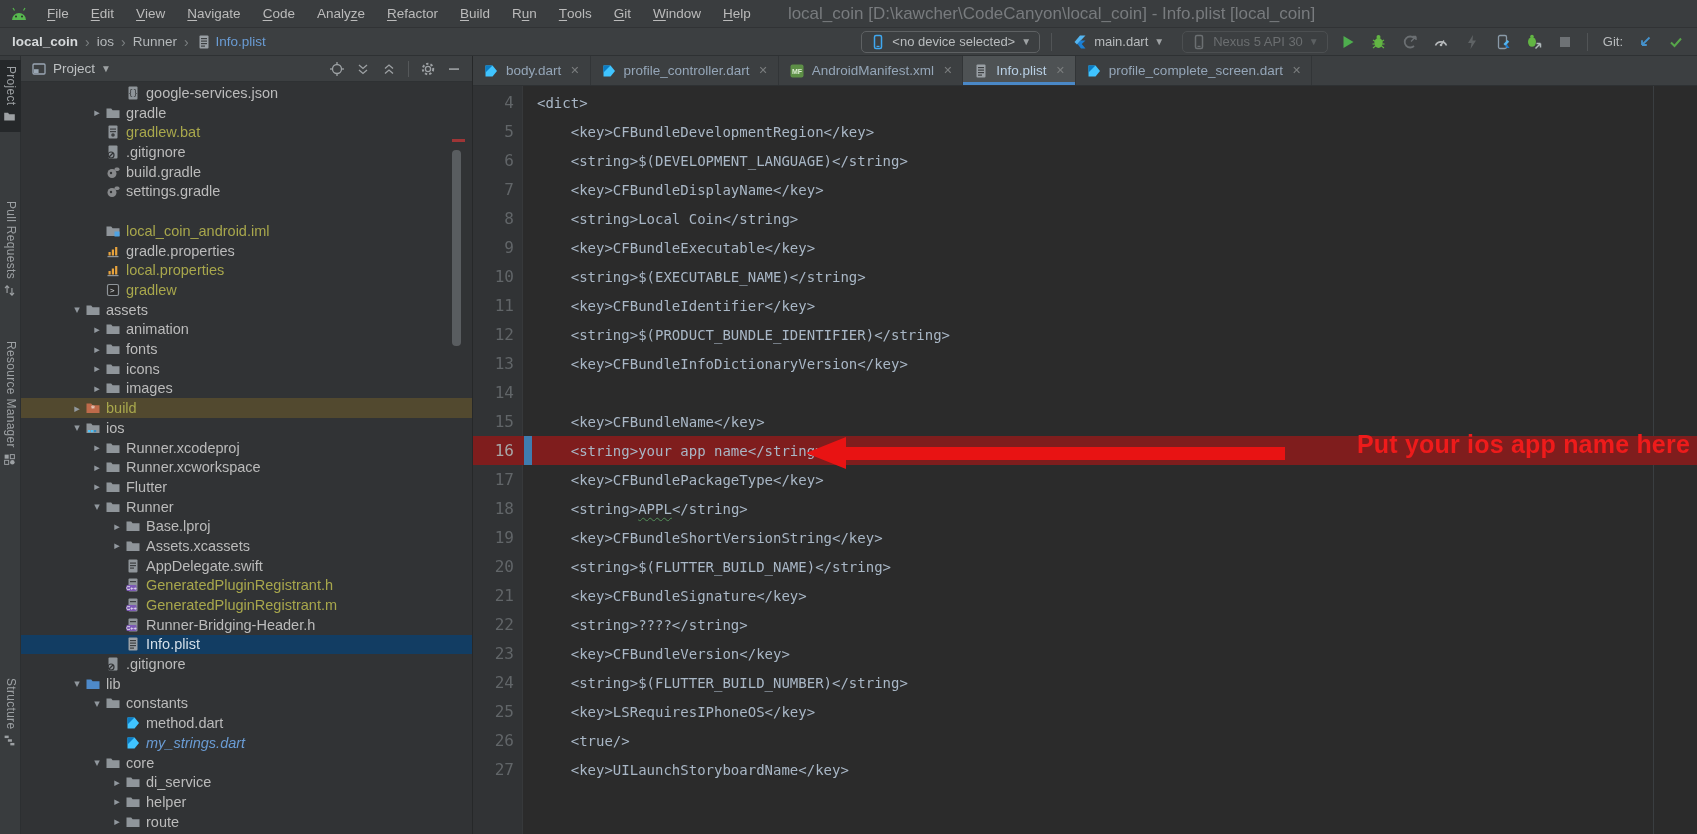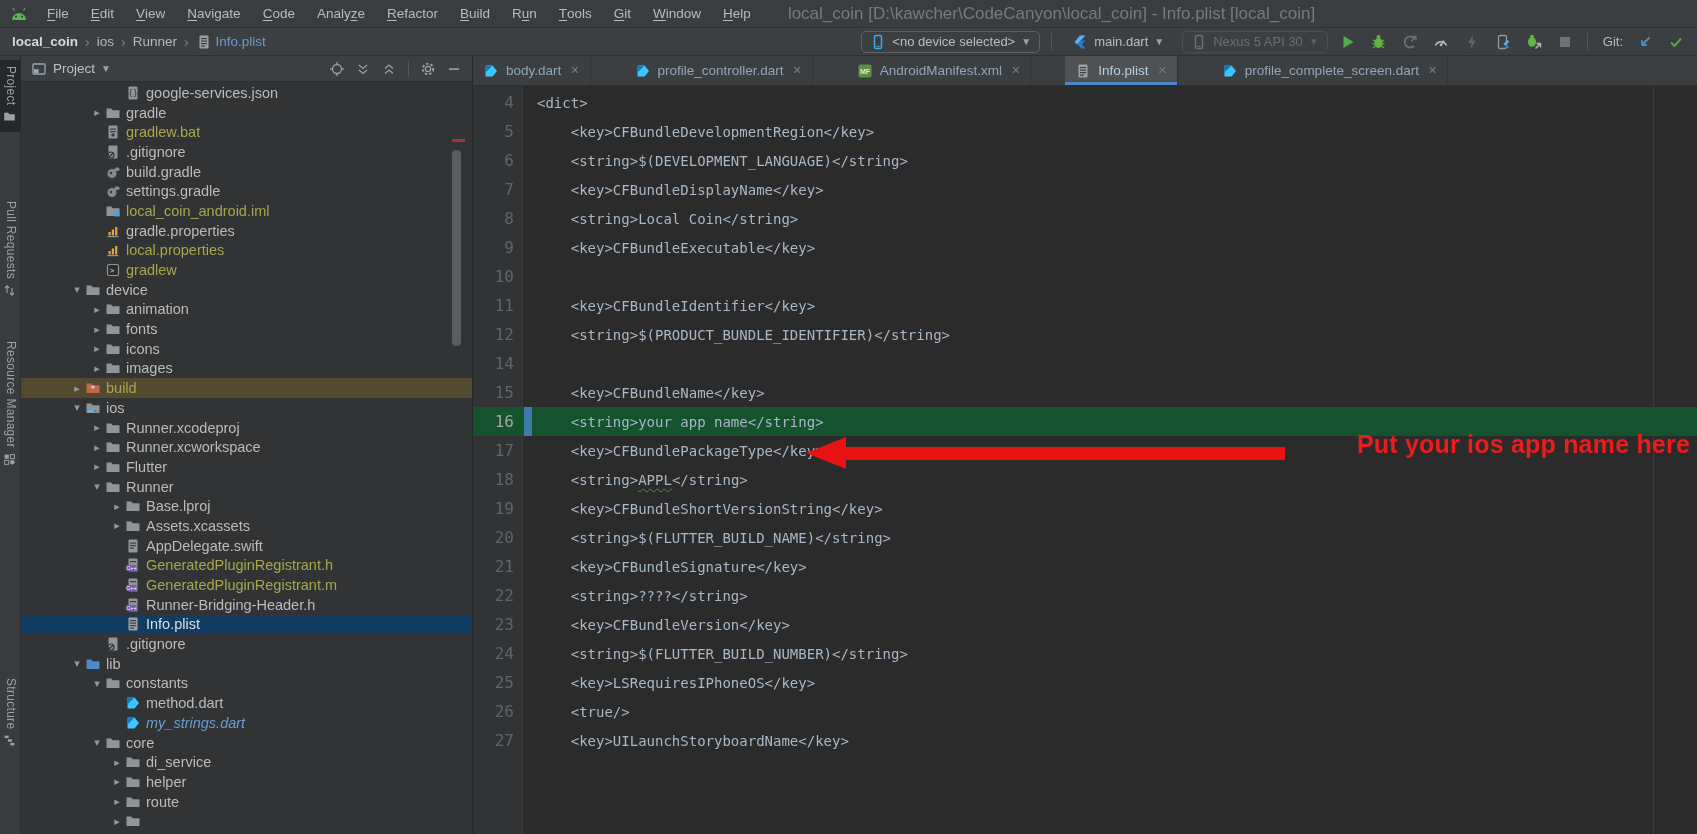--- a/index.html
+++ b/index.html
@@ -64,33 +64,33 @@
   .tree-row.mod .tlabel{color:var(--modified);text-align:right;}
   .tree-row.bluefile .tlabel{color:var(--blue-file);font-style:italic;}
   .tree-row.selected{background:var(--selection);}
   .tree-row.selected .tlabel{color:#d5dfe9;}
   .tree-row.buildrow{background:var(--buildrow);}
   .tree-scrollthumb{position:absolute;left:431px;top:94px;width:9px;height:196px;background:rgba(140,145,148,.45);border-radius:4px;}
   .tree-redmark{position:absolute;left:431px;top:83px;width:13px;height:3px;background:#9e3536;}
 
   
   .editor-col{position:relative;flex:1;height:100%;display:flex;flex-direction:column;min-width:0;}
-  .tabbar{height:30px;background:var(--bar-bg);border-bottom:1px solid #2e3133;display:flex;align-items:stretch;flex:none;gap:34px;}
+  .tabbar{height:30px;background:var(--bar-bg);border-bottom:1px solid #2e3133;display:flex;align-items:stretch;flex:none;}
   .tab{display:flex;align-items:center;gap:7px;padding:0 10px;font-size:13.5px;color:#95a6b8;
     border-right:1px solid #323537;position:relative;cursor:default;}
   .tab .tclose{color:#7a7d7e;font-size:11px;margin-left:2px;}
   .tab.active{background:#4e5254;color:#b8cfe4;}
   .tab.active::after{content:"";position:absolute;left:0;right:0;bottom:0;height:3px;background:var(--accent);}
 
   .editor{position:relative;flex:1;background:var(--editor-bg);overflow:hidden;}
   .gutter-col{position:absolute;left:0;top:0;bottom:0;width:50px;background:var(--panel-bg);border-right:1px solid #37393b;}
   .margin-guide{position:absolute;left:1180px;top:0;bottom:0;width:1px;background:#3a3e41;}
   .code-lines{position:absolute;left:0;top:2px;right:0;}
   .code-row{position:relative;height:29px;display:flex;align-items:center;}
-  .code-row.cur{background:#14532d;}
+  .code-row.cur{background:#7f1d1d;}
   .code-row .ln{width:50px;flex:none;text-align:right;padding-right:9px;color:#616568;
     font-family:"DejaVu Sans Mono",monospace;font-size:16px;}
   .code-row.cur .ln{color:#a7a7a7;}
   .code-row .vcs{position:absolute;left:51px;top:0;bottom:0;width:8px;background:#3f7cae;}
   .code-row .codetext{padding-left:14px;font-family:"DejaVu Sans Mono",monospace;font-size:14px;
     color:var(--code-fg);white-space:pre;}
   .wavy{text-decoration:underline;text-decoration-style:wavy;text-decoration-color:#54905a;text-decoration-thickness:1px;text-underline-offset:3px;}
 
   .annotation-text{position:absolute;top:344px;right:7px;color:var(--red);
     font-size:25px;font-weight:bold;letter-spacing:.2px;white-space:nowrap;z-index:6;}
@@ -410,21 +410,21 @@
               <span class="icon16">
                 <svg width="16" height="16" viewBox="0 0 16 16">
                   <circle cx="7" cy="9.5" r="4.5" fill="#87898b"></circle>
                   <rect x="9.5" y="3.5" width="5" height="3.5" rx="1.7" fill="#87898b"></rect>
                   <circle cx="6" cy="9" r="1.2" fill="#313335"></circle>
                 </svg>
               </span>
             </span>
             <span class="tlabel">settings.gradle</span>
           </div>
-          <div class="tree-row mod" style="padding-left: 68px;">
+          <div class="tree-row mod" style="padding-left: 68px; margin-top: 20px;">
             <span class="chev"></span>
             <span class="ticon">
               <span class="icon16">
                 <svg width="16" height="16" viewBox="0 0 16 16">
                   <path d="M1.5 3.5 H6.2 L7.6 5.2 H14.5 V13 H1.5 Z" fill="#8f959a"></path>
                   <rect x="9.5" y="8.5" width="5" height="5" fill="#4FA3E3"></rect>
                 </svg>
               </span>
             </span>
             <span class="tlabel">local_coin_android.iml</span>
@@ -471,21 +471,21 @@
           </div>
           <div class="tree-row" style="padding-left: 48px;">
             <span class="chev">▾</span>
             <span class="ticon">
               <span class="icon16">
                 <svg width="16" height="16" viewBox="0 0 16 16">
                   <path d="M1.5 3.5 H6.2 L7.6 5.2 H14.5 V13 H1.5 Z" fill="#8f959a"></path>
                 </svg>
               </span>
             </span>
-            <span class="tlabel">device</span>
+            <span class="tlabel">assets</span>
           </div>
           <div class="tree-row" style="padding-left: 68px;">
             <span class="chev">▸</span>
             <span class="ticon">
               <span class="icon16">
                 <svg width="16" height="16" viewBox="0 0 16 16">
                   <path d="M1.5 3.5 H6.2 L7.6 5.2 H14.5 V13 H1.5 Z" fill="#8f959a"></path>
                 </svg>
               </span>
             </span>
@@ -885,28 +885,33 @@
             <div class="code-row">
               <span class="ln">8</span>
               <span class="codetext">    &lt;string&gt;Local Coin&lt;/string&gt;</span>
             </div>
             <div class="code-row">
               <span class="ln">9</span>
               <span class="codetext">    &lt;key&gt;CFBundleExecutable&lt;/key&gt;</span>
             </div>
             <div class="code-row">
               <span class="ln">10</span>
+              <span class="codetext">    &lt;string&gt;$(EXECUTABLE_NAME)&lt;/string&gt;</span>
             </div>
             <div class="code-row">
               <span class="ln">11</span>
               <span class="codetext">    &lt;key&gt;CFBundleIdentifier&lt;/key&gt;</span>
             </div>
             <div class="code-row">
               <span class="ln">12</span>
               <span class="codetext">    &lt;string&gt;$(PRODUCT_BUNDLE_IDENTIFIER)&lt;/string&gt;</span>
+            </div>
+            <div class="code-row">
+              <span class="ln">13</span>
+              <span class="codetext">    &lt;key&gt;CFBundleInfoDictionaryVersion&lt;/key&gt;</span>
             </div>
             <div class="code-row">
               <span class="ln">14</span>
             </div>
             <div class="code-row">
               <span class="ln">15</span>
               <span class="codetext">    &lt;key&gt;CFBundleName&lt;/key&gt;</span>
             </div>
             <div class="code-row cur">
               <span class="ln">16</span>

